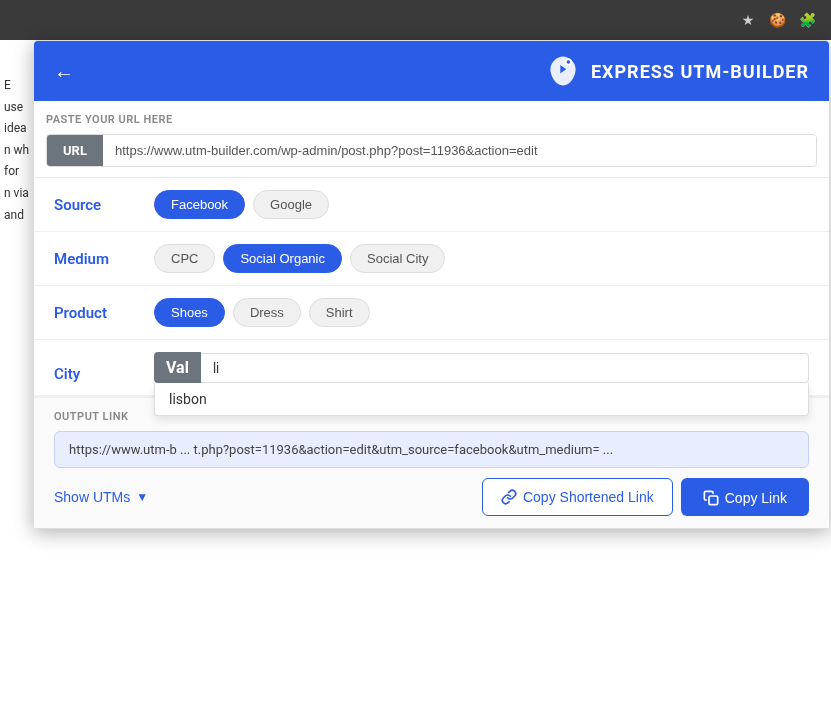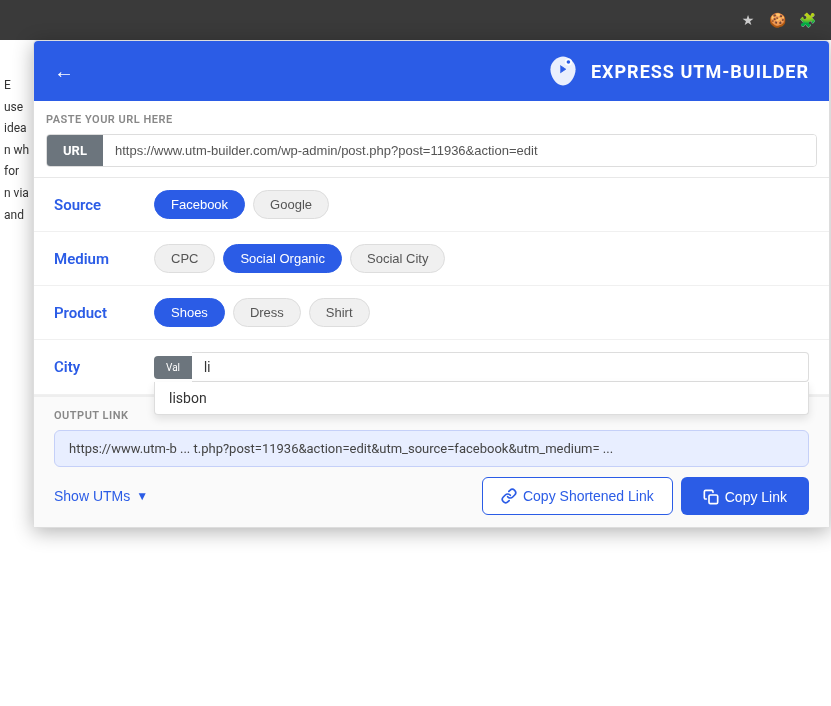--- a/index.html
+++ b/index.html
@@ -186,22 +186,22 @@
     
     .city-input-wrapper {
       display: flex;
       align-items: center;
       flex: 1;
       position: relative;
     }
     .val-tag {
       background: #6c757d;
       color: #fff;
-      font-size: 10px;
-      font-weight: 400;
+      font-size: 16px;
+      font-weight: 700;
       padding: 6px 12px;
       border-radius: 4px 0 0 4px;
       display: flex;
       align-items: center;
     }
     .city-input-field {
       border: 1px solid #ddd;
       border-left: none;
       border-radius: 0 4px 4px 0;
       padding: 6px 12px;
@@ -400,21 +400,21 @@
 
     <div class="field-row">
       <div class="field-label">Product</div>
       <div class="field-options">
         <button class="option-chip selected">Shoes</button>
         <button class="option-chip">Dress</button>
         <button class="option-chip">Shirt</button>
       </div>
     </div>
 
-    <div class="field-row" style="position:relative; overflow: visible;">
+    <div class="field-row" style="position:relative; overflow: visible; align-items: flex-end;">
       <div class="field-label">City</div>
       <div class="city-input-wrapper">
         <div class="val-tag">Val</div>
         <input class="city-input-field" type="text" value="li" style="">
         <div class="autocomplete-dropdown">
           <div class="autocomplete-item">lisbon</div>
         </div>
       </div>
     </div>
 

